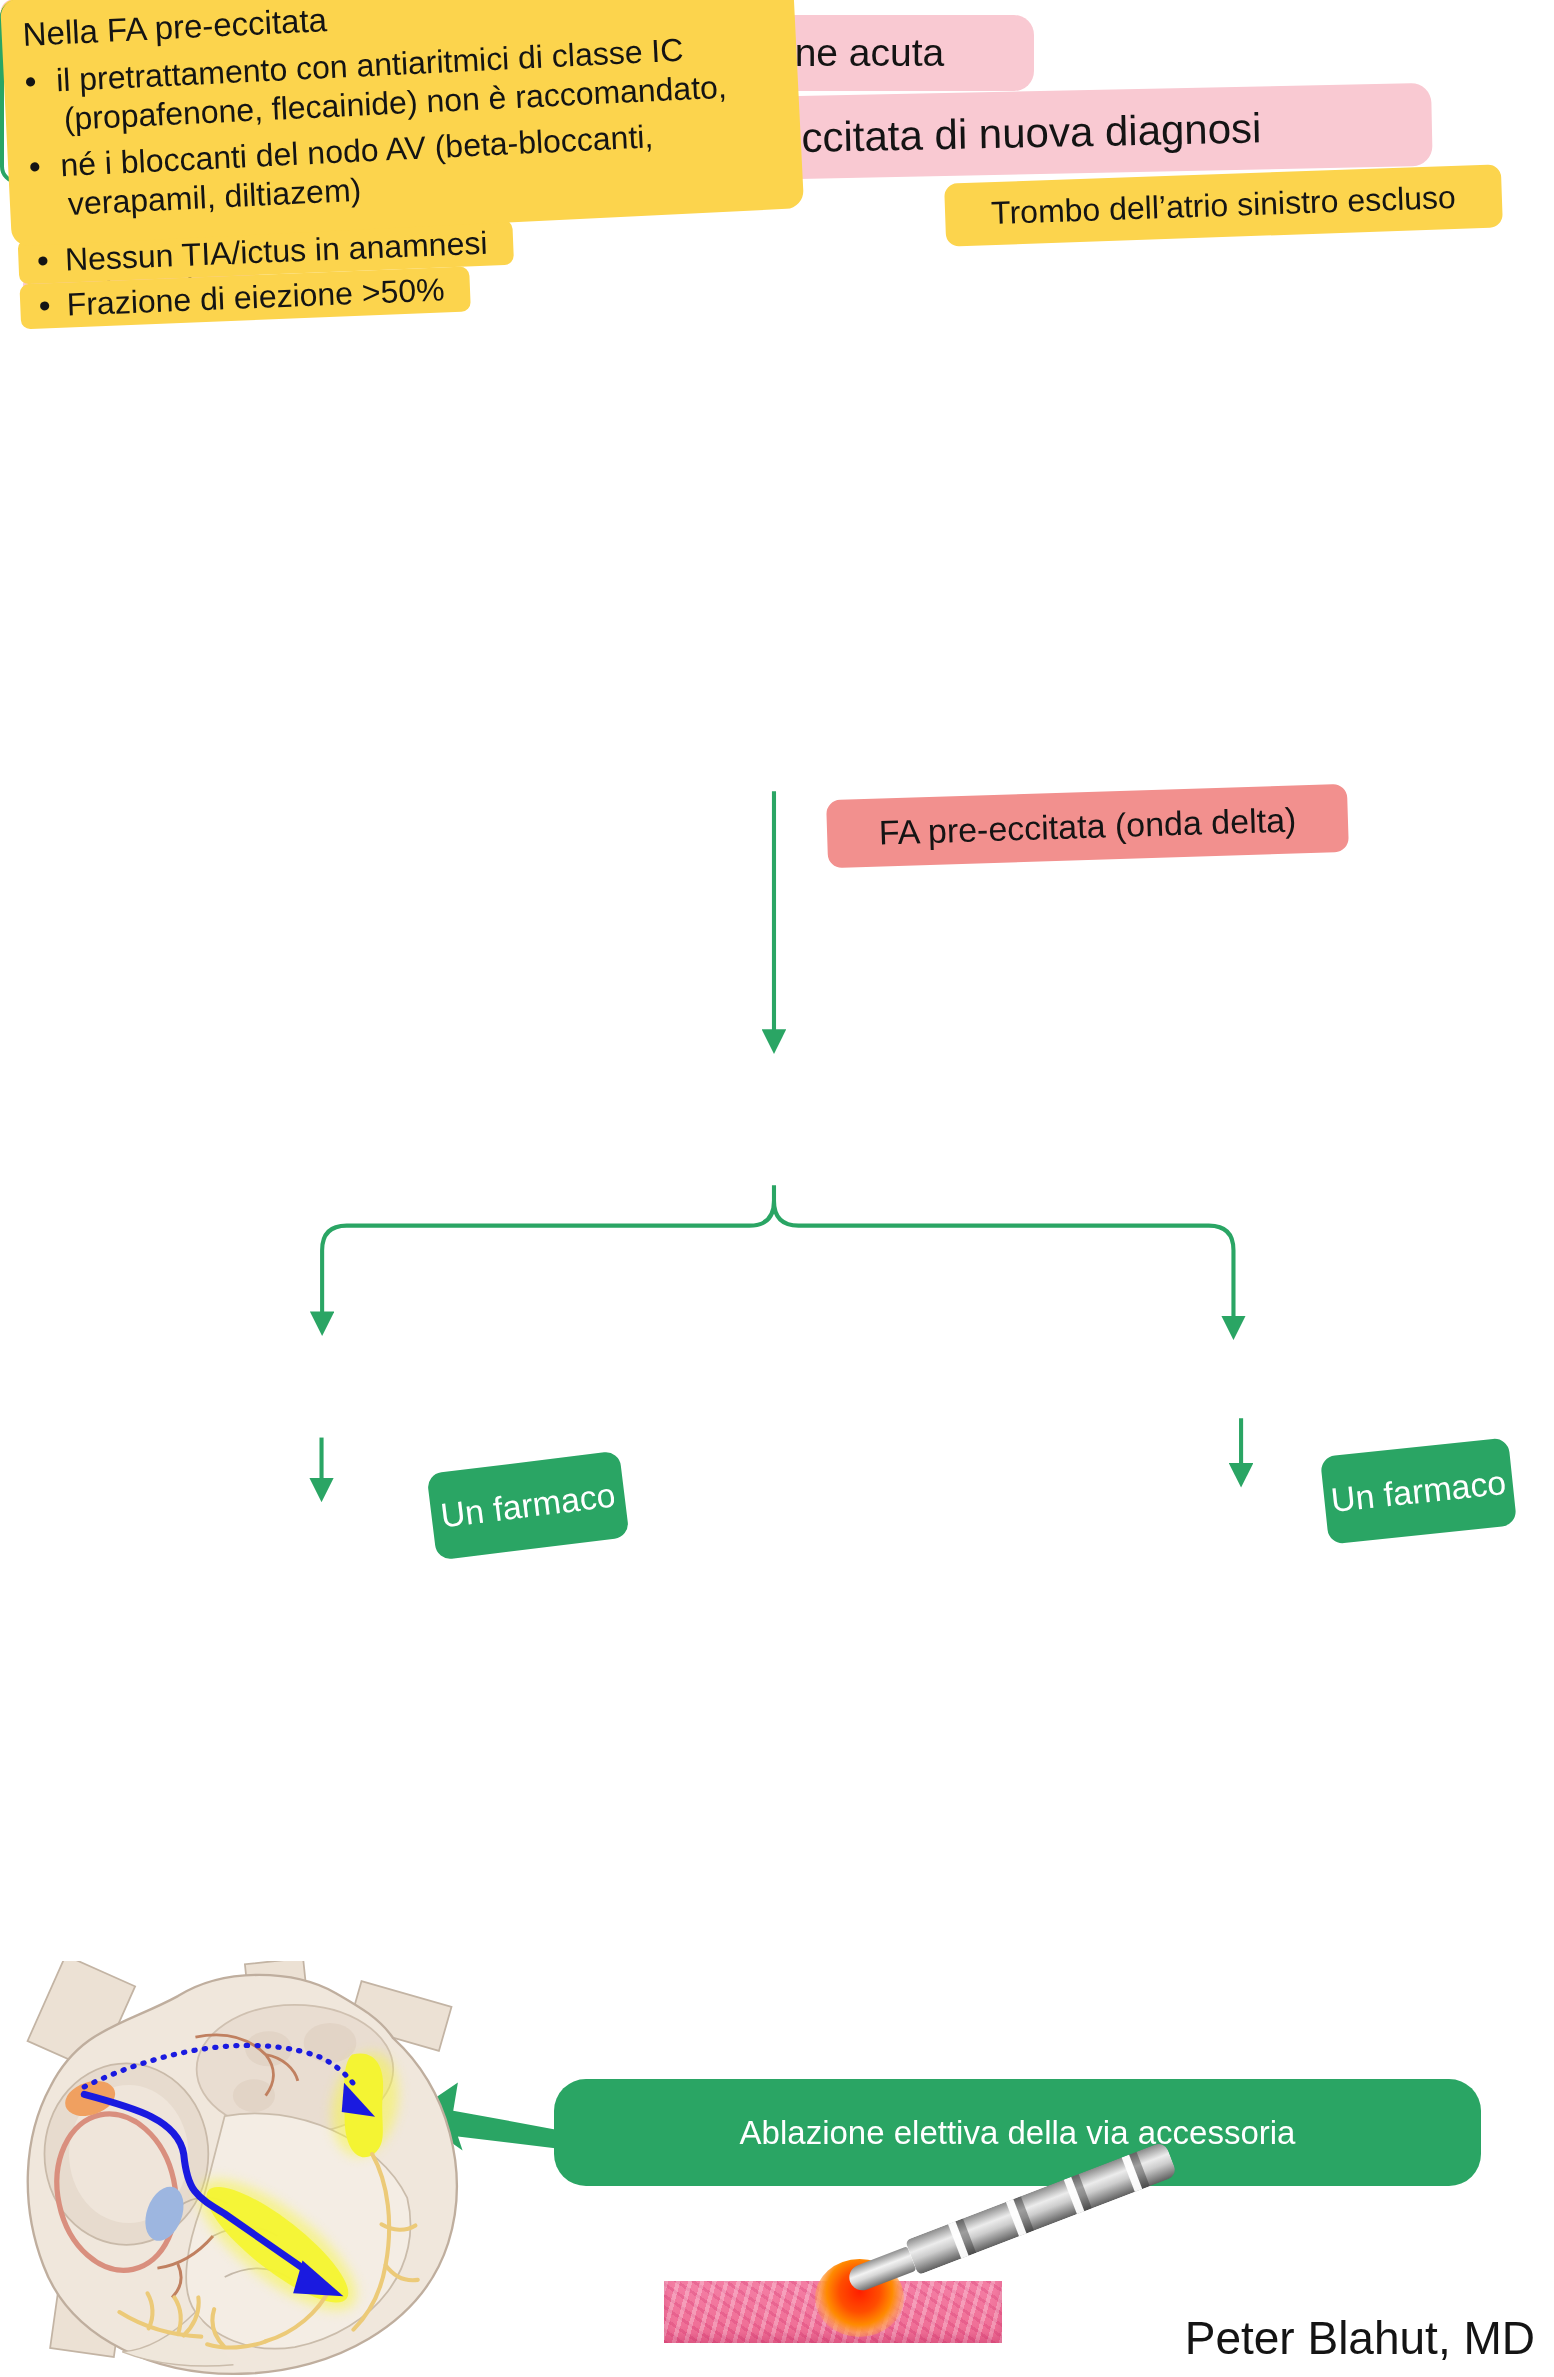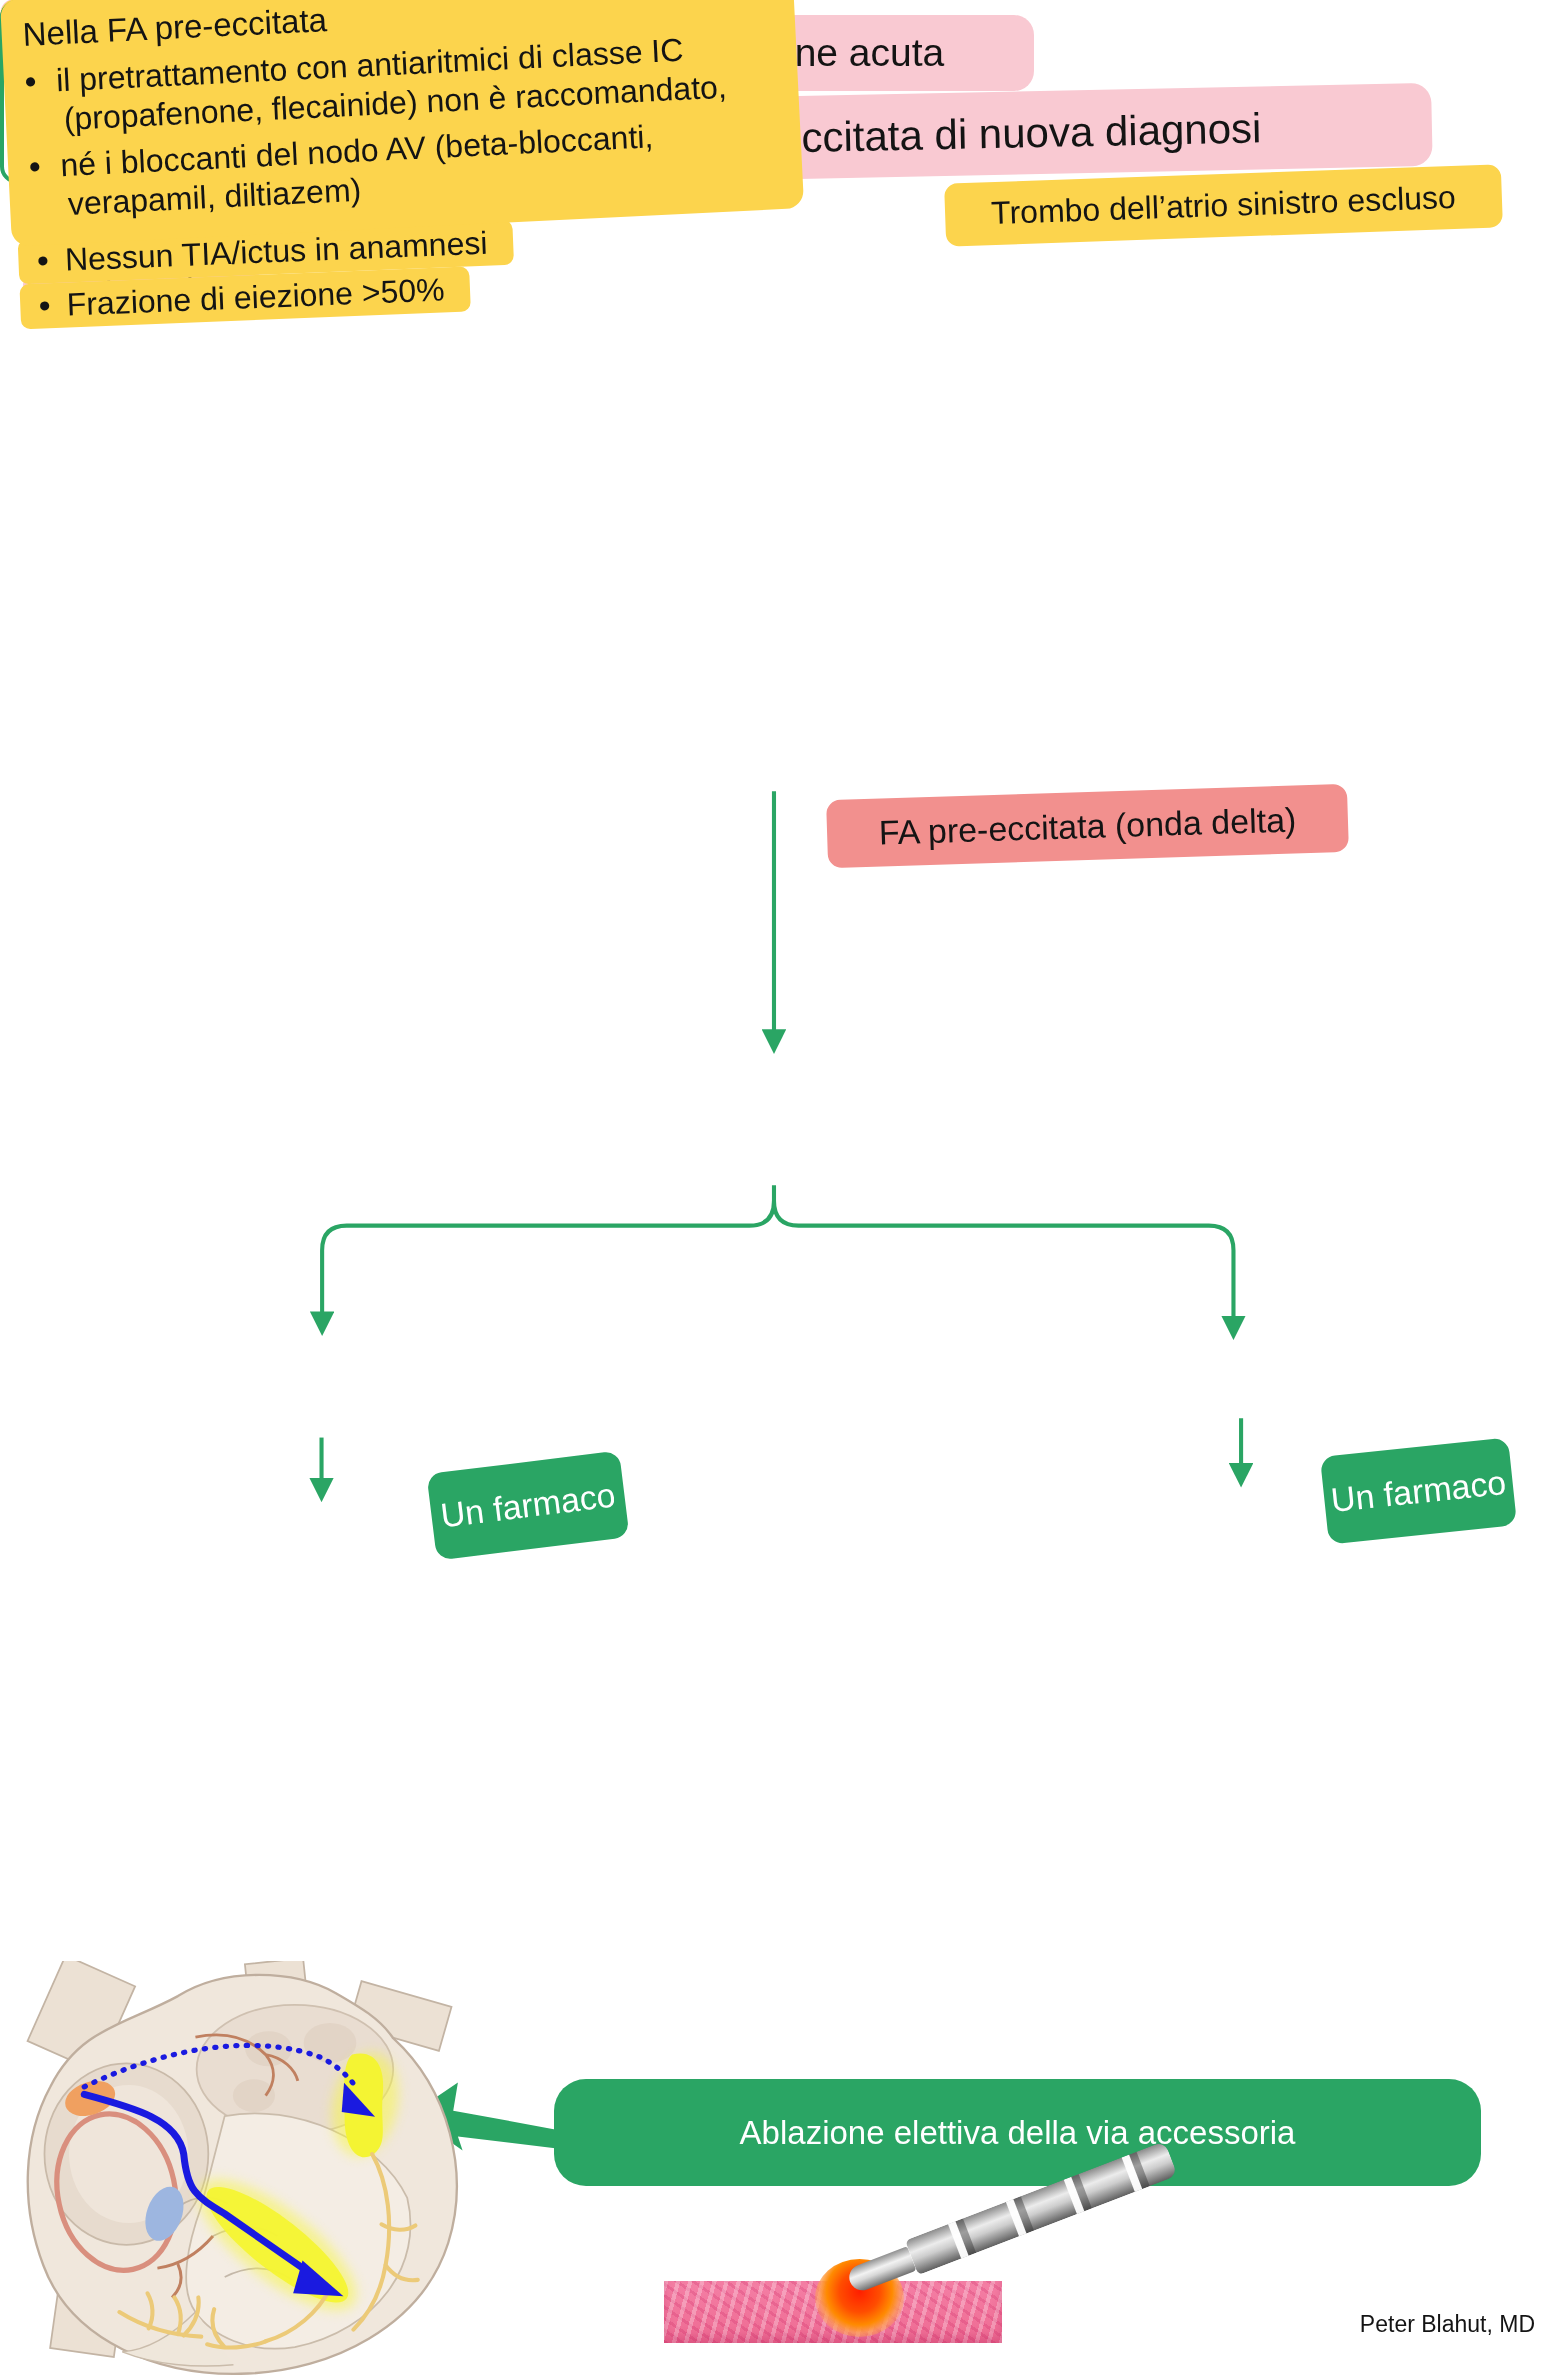--- a/index.html
+++ b/index.html
@@ -79,21 +79,21 @@
     box-shadow:inset 0 -5.9px 9.4px rgba(170,20,80,.25)}
   .glow{left:815px;top:2259px;width:89px;height:78px;border-radius:50%;z-index:2;
     background:radial-gradient(ellipse at 50% 42%, #ff1f00 0%, #ff4d00 32%, #ff8a00 52%, rgba(255,160,80,.75) 64%, rgba(255,130,130,0) 80%)}
   .catheter{left:850px;top:2262px;width:344px;height:39px;transform:rotate(-21deg);transform-origin:left center;display:flex;align-items:center;z-index:3}
   .electrode{width:66px;height:26px;border-radius:13px 3.5px 3.5px 13px;
     background:linear-gradient(180deg,#8f8f8f,#f2f2f2 38%,#d8d8d8 58%,#707070)}
   .shaft{width:279px;height:37px;border-radius:5.9px 10.5px 10.5px 5.9px;
     background:
       repeating-linear-gradient(90deg, rgba(255,255,255,0) 0 46px, rgba(255,255,255,.95) 46px 54px, rgba(40,40,40,.40) 54px 62px),
       linear-gradient(180deg,#8a8a8a,#ececec 36%,#cdcdcd 58%,#5f5f5f)}
-  .signature{right:20px;top:2311px;font-size:23px}
+  .signature{right:20px;top:2311px;font-size:46px}
 
   .layer{position:absolute;left:0;top:0;z-index:2}
   svg.conn{position:absolute;left:0;top:0;z-index:1;pointer-events:none}
 </style>
 </head>
 <body>
 
 <div class="canvas">
 
   <svg class="conn" width="1555" height="2377" viewBox="0 0 2656 4061">

